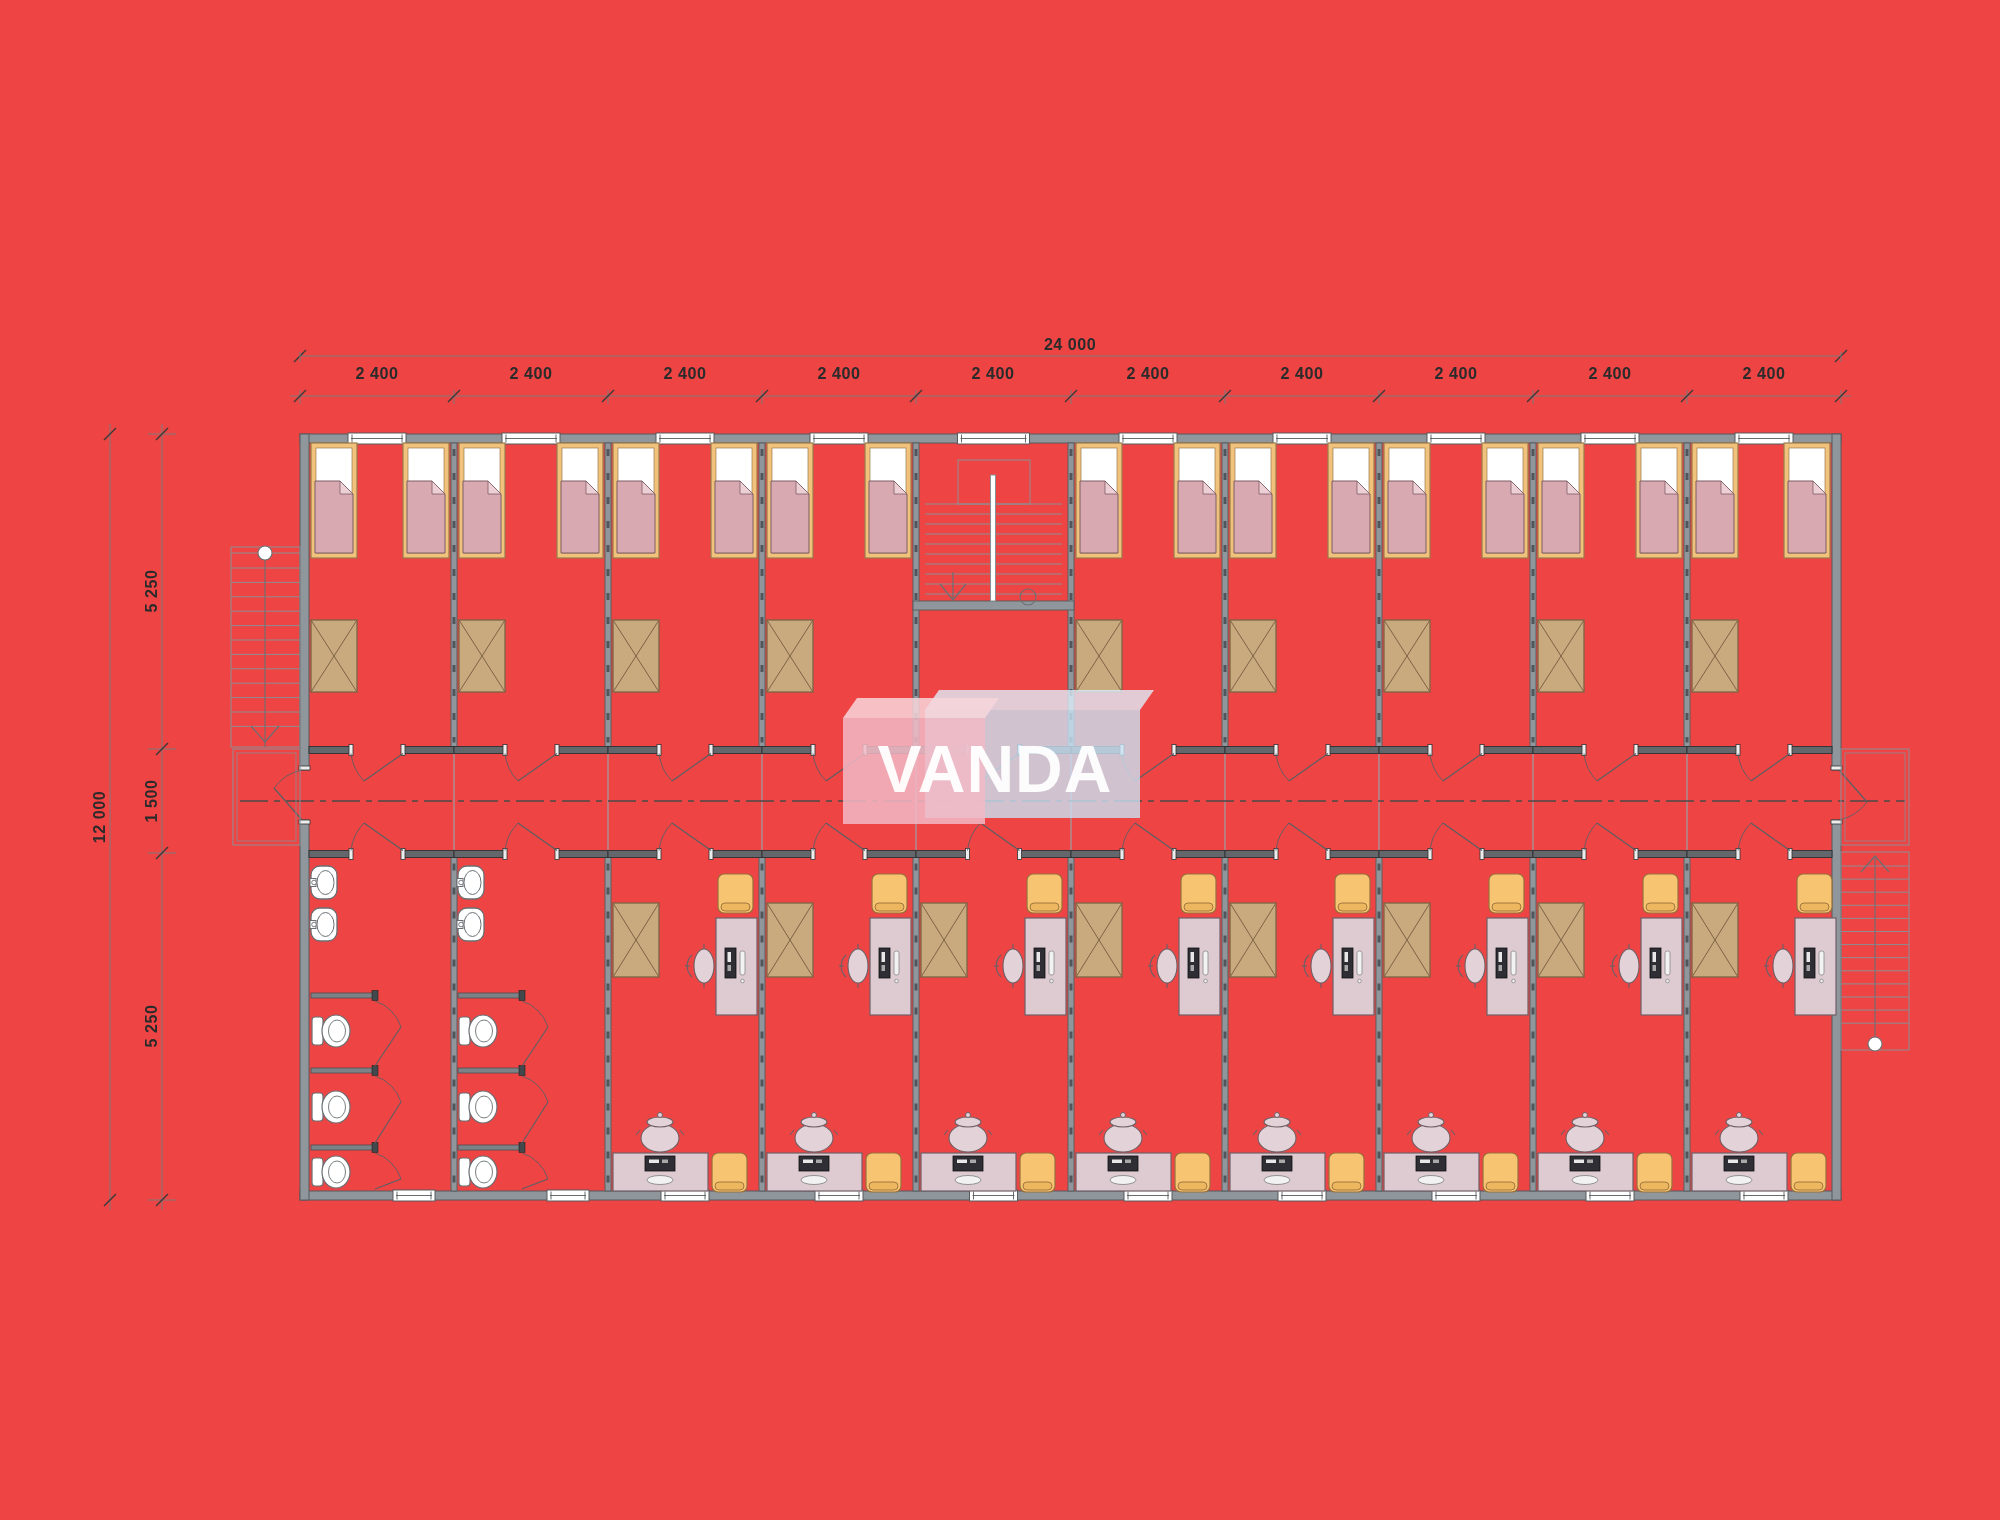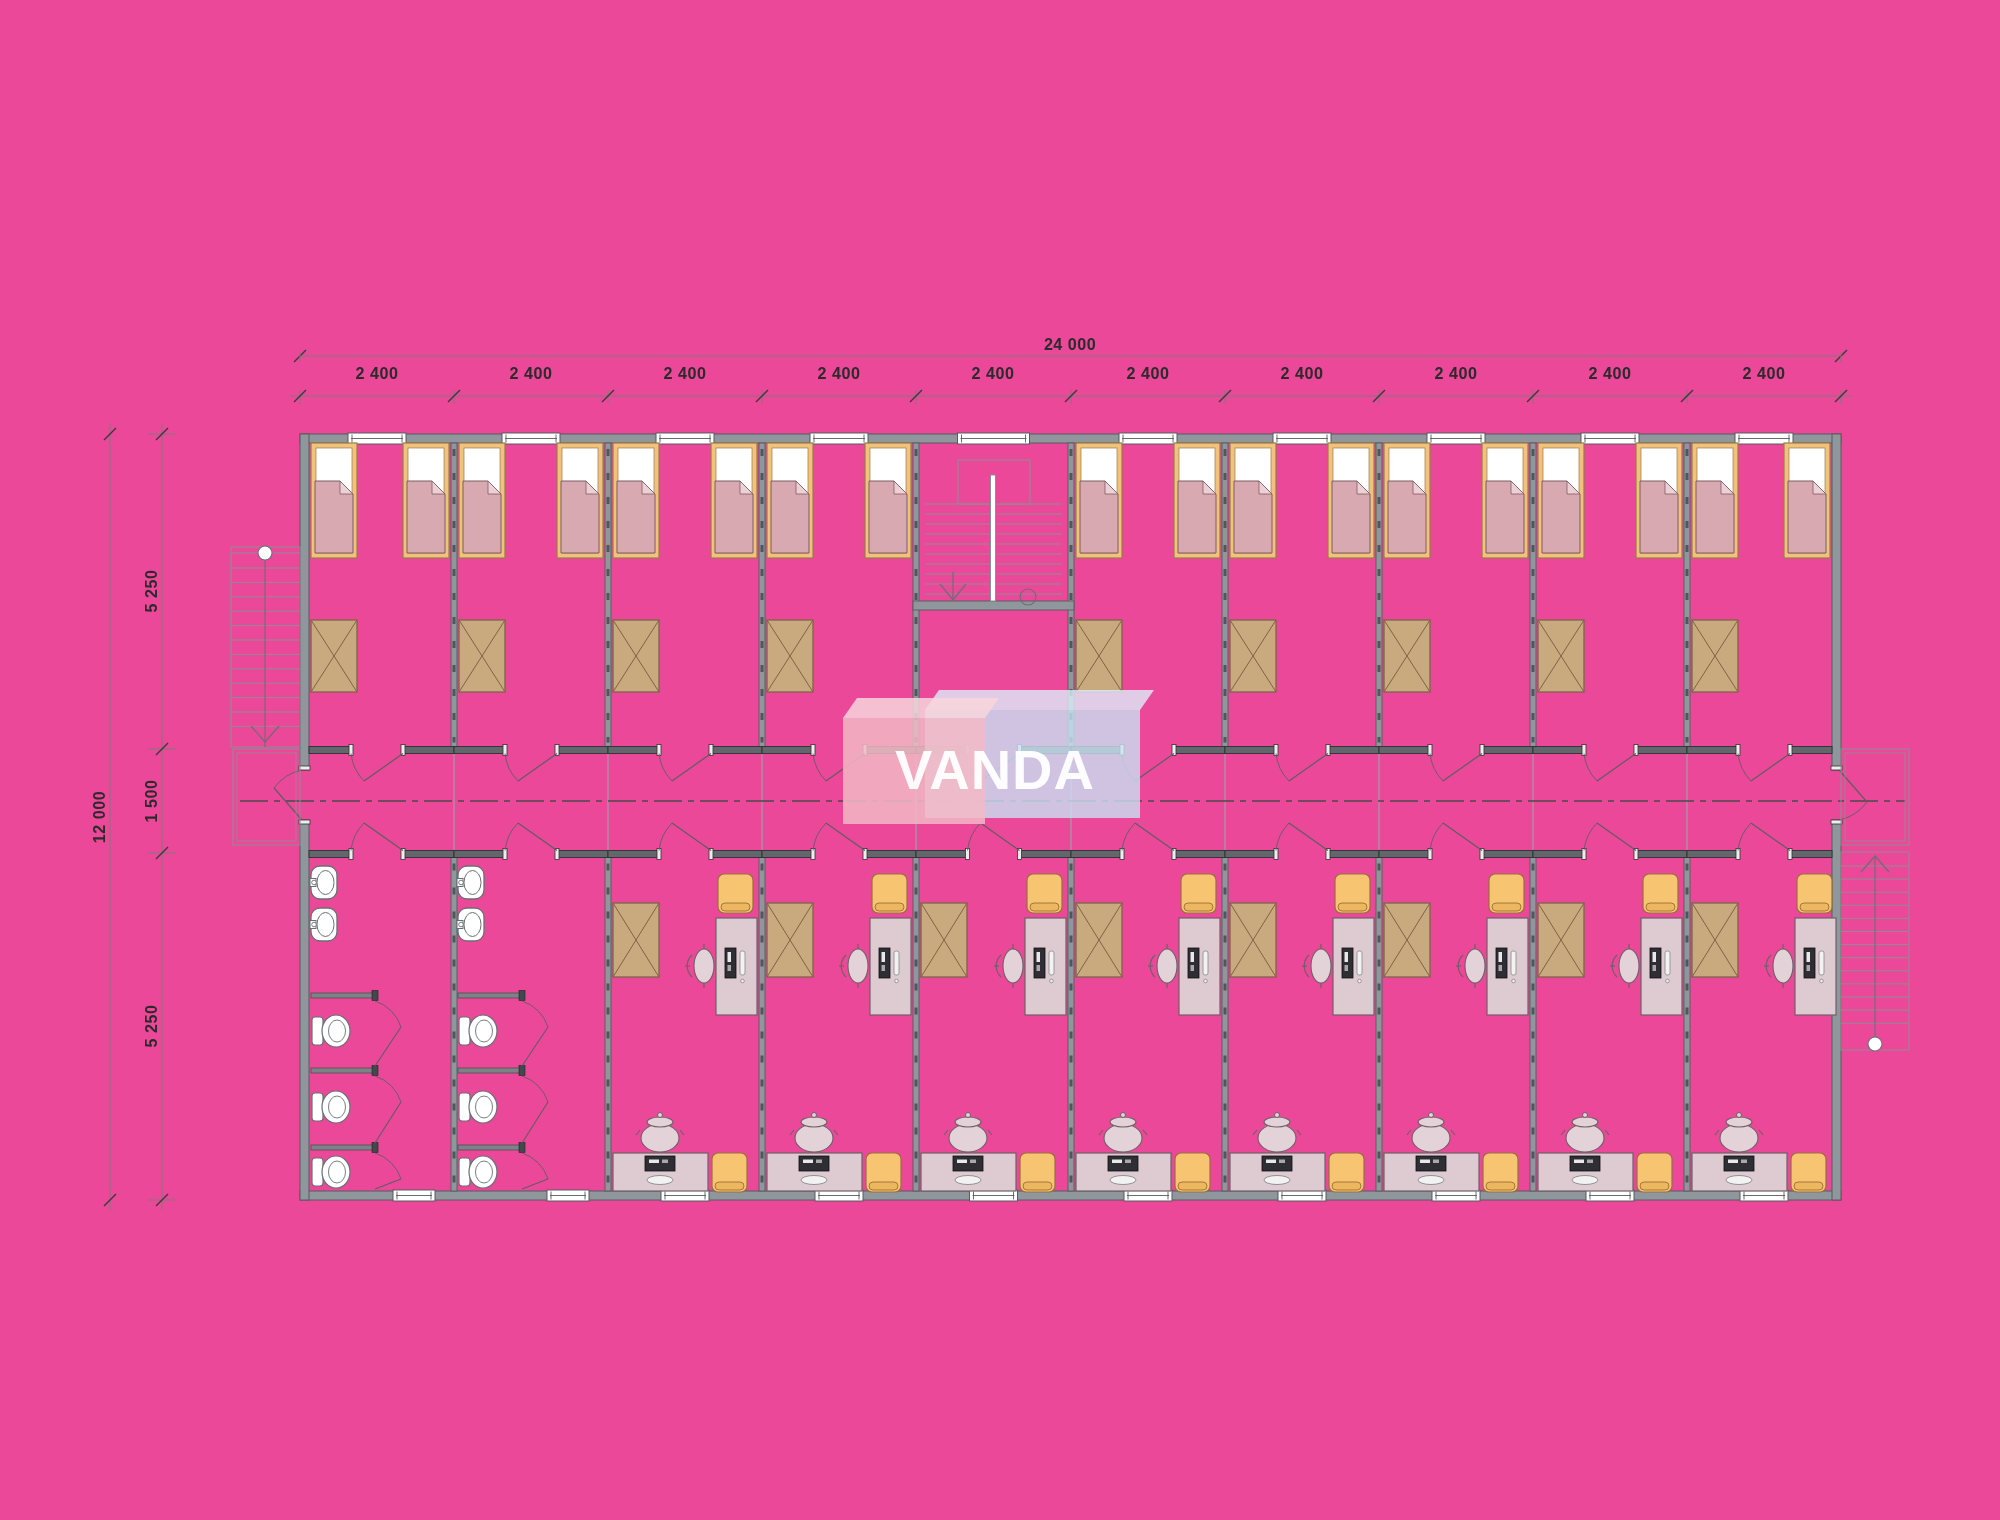--- a/index.html
+++ b/index.html
@@ -1,22 +1,22 @@
 <!DOCTYPE html>
 <html><head>
 <meta charset="utf-8">
 <style>
   html,body{margin:0;padding:0;background:#ffffff;}
-  .stage{position:relative;width:2000px;height:1520px;background:#ec4899;overflow:hidden;
+  .stage{position:relative;width:2000px;height:1520px;background:#ef4444;overflow:hidden;
          font-family:"Liberation Sans","DejaVu Sans",sans-serif;}
   #plan-svg{position:absolute;left:0;top:0;}
   .dim-label{position:absolute;transform:translate(-50%,-50%) scaleX(.95);font-weight:bold;
              font-size:17px;color:#2b2b2b;white-space:nowrap;letter-spacing:.5px;}
   .dim-label.vert{transform:translate(-50%,-50%) rotate(-90deg) scaleX(.95);}
-  .logo-text{position:absolute;transform:translate(-50%,-54%);font-weight:bold;font-size:56px;
+  .logo-text{position:absolute;transform:translate(-50%,-54%);font-weight:bold;font-size:66px;
              color:rgba(255,255,255,.95);letter-spacing:1px;white-space:nowrap;}
 </style>
 </head>
 <body>
 
 <div class="stage">
   <svg id="plan-svg" width="2000" height="1520" viewBox="0 0 2000 1520">
       <g>
         <rect x="300" y="434" width="1541" height="9" fill="#90979c" stroke="#565b5e" stroke-width="1"></rect>
         <rect x="300" y="1191" width="1541" height="9" fill="#90979c" stroke="#565b5e" stroke-width="1"></rect>

